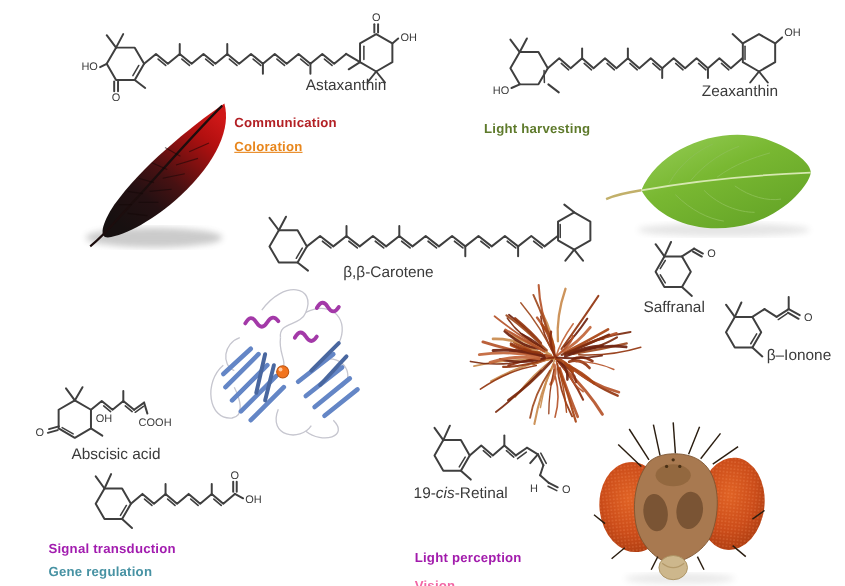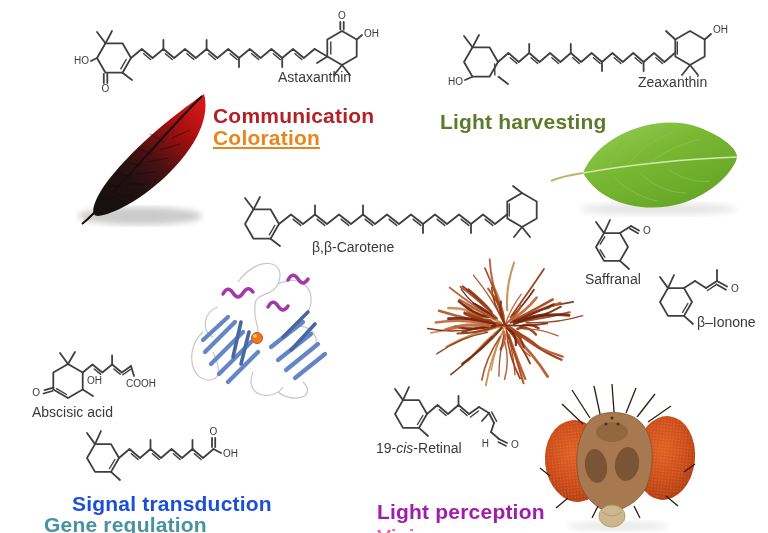--- a/index.html
+++ b/index.html
@@ -1,20 +1,20 @@
 <!DOCTYPE html>
 <html><head>
 <meta charset="utf-8">
 <style>
   html,body{margin:0;padding:0;background:#fff;}
   #figure{position:relative;width:768px;height:533px;background:#fff;overflow:hidden;
           font-family:"Liberation Sans",sans-serif;}
   .abs{position:absolute;}
   .mol-label{position:absolute;font-size:14px;color:#3a3a3a;white-space:nowrap;}
-  .fn-label{position:absolute;font-size:21px;font-weight:bold;white-space:nowrap;letter-spacing:.2px;}
+  .fn-label{position:absolute;font-size:12px;font-weight:bold;white-space:nowrap;letter-spacing:.2px;}
   svg text{font-family:"Liberation Sans",sans-serif;font-size:10px;fill:#3a3a3a;}
 </style>
 </head>
 <body>
 
 <div id="figure">
 
   <svg class="abs" style="left:52px;top:82px" width="170" height="150" viewBox="0 0 170 150">
     <defs>
       <linearGradient id="fg" x1="90%" y1="5%" x2="20%" y2="95%">
@@ -473,23 +473,23 @@
       <text x="489" y="447" text-anchor="end">H</text>
       <text x="511" y="448">O</text>
     </g>
   </svg>
 
   <div class="mol-label" style="left:278px;top:69px">Astaxanthin</div>
   <div class="mol-label" style="left:638px;top:74px">Zeaxanthin</div>
   <div class="mol-label" style="left:312px;top:239px">β,β-Carotene</div>
   <div class="mol-label" style="left:585px;top:271px">Saffranal</div>
   <div class="mol-label" style="left:697px;top:314px">β–Ionone</div>
-  <div class="mol-label" style="left:32px;top:404px">Abscisic acid</div>
+  <div class="mol-label" style="left:65px;top:404px">Abscisic acid</div>
   <div class="mol-label" style="left:376px;top:440px"><span>19-</span><i>cis</i><span>-Retinal</span></div>
 
   <div class="fn-label" style="left: 213px; top: 104px; color: rgb(179, 32, 37);">Communication</div>
   <div class="fn-label" style="left: 213px; top: 126px; color: rgb(232, 134, 28); text-decoration: underline;">Coloration</div>
   <div class="fn-label" style="left: 440px; top: 110px; color: rgb(94, 122, 43); text-align: right;">Light harvesting</div>
-  <div class="fn-label" style="left: 44px; top: 492px; color: #1d4ed8; margin-left: 28px;">Signal transduction</div>
+  <div class="fn-label" style="left: 44px; top: 492px; color: #a21caf;">Signal transduction</div>
   <div class="fn-label" style="left: 44px; top: 513px; color: rgb(71, 146, 163); text-align: right;">Gene regulation</div>
   <div class="fn-label" style="left: 377px; top: 468px; color: rgb(162, 27, 172); margin-top: 32px;">Light perception</div>
   <div class="fn-label" style="left: 377px; top: 491px; color: rgb(242, 102, 165); margin-top: 34px;">Vision</div>
 </div>
 
 </body></html>

